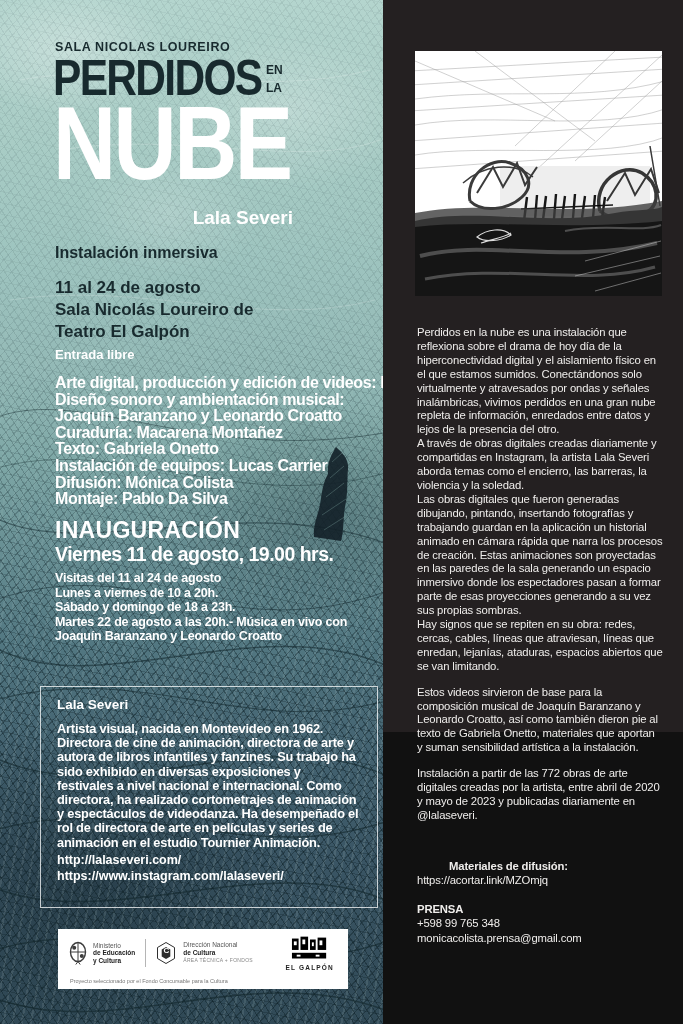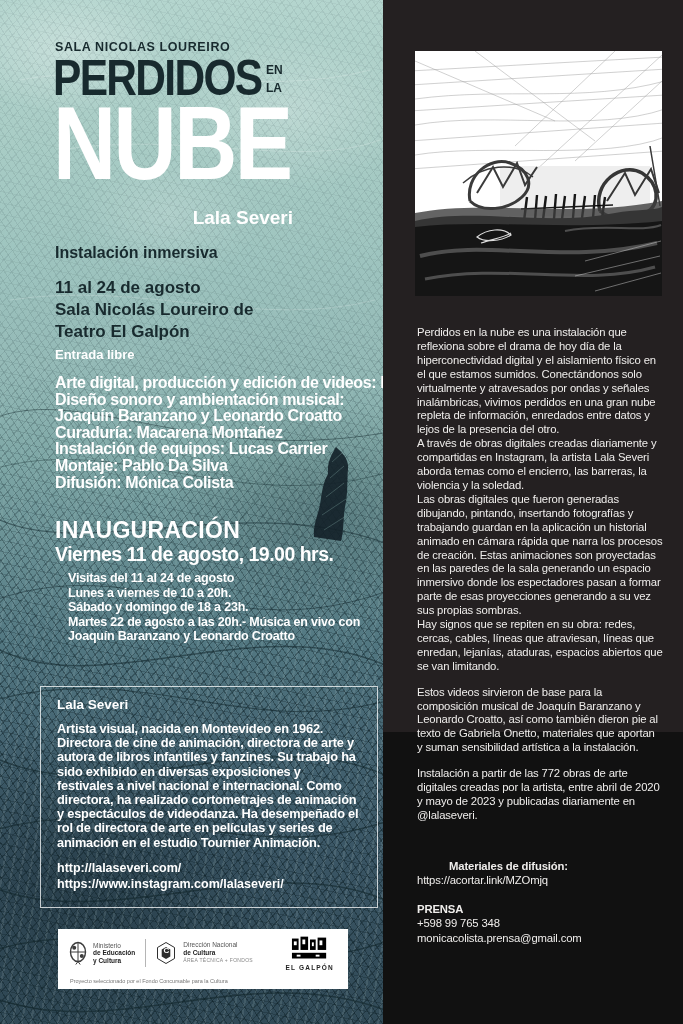--- a/index.html
+++ b/index.html
@@ -40,29 +40,29 @@
   .title-nube{left:53px;top:94px;font-size:104px;font-weight:bold;line-height:.95;
     letter-spacing:-3px;transform:scaleX(.84);transform-origin:0 0;white-space:nowrap;}
   .artist{left:55px;top:207px;width:238px;text-align:right;font-size:19px;font-weight:bold;}
   .subtitle{left:55px;top:244px;font-size:16px;font-weight:bold;}
   .dates{left:55px;top:277px;font-size:17px;font-weight:bold;line-height:22px;}
   .admission{left:55px;top:347px;font-size:13px;font-weight:bold;}
   .credits{left:55px;top:375px;font-size:16px;font-weight:bold;line-height:16.6px;
     letter-spacing:-.35px;white-space:nowrap;}
   .inaug{left:55px;top:517px;font-size:23px;font-weight:bold;letter-spacing:.3px;}
   .inaug-date{left:55px;top:543px;font-size:19.5px;font-weight:bold;letter-spacing:-.5px;white-space:nowrap;}
-  .visits{left:68px;top:571px;font-size:12.5px;font-weight:bold;line-height:14.5px;
+  .visits{left:55px;top:571px;font-size:12.5px;font-weight:bold;line-height:14.5px;
     letter-spacing:-.2px;white-space:nowrap;}
 
   .bio-box{left:40px;top:686px;width:338px;height:222px;box-sizing:border-box;
     border:1px solid rgba(255,255,255,.75);padding:10px 16px;}
   .bio-name{font-size:13.5px;font-weight:bold;}
   .bio-text{margin-top:10px;width:302px;font-size:12.8px;font-weight:bold;
     line-height:14.2px;letter-spacing:-.2px;}
-  .bio-links{margin-top:10px;font-size:12.5px;font-weight:bold;line-height:16.5px;}
+  .bio-links{margin-top:2px;font-size:12.5px;font-weight:bold;line-height:16.5px;}
   .bio-links div{color:#fff;}
 
   .logos-box{left:58px;top:929px;width:290px;height:60px;background:#fff;box-sizing:border-box;
     padding:6px 10px 4px 10px;}
   .logos-row{display:flex;align-items:center;height:36px;}
   .mec-text,.dnc-text{margin-left:5px;font-size:6.5px;line-height:7.6px;color:#222;}
   .mec-text .lt,.dnc-text .lt{font-weight:normal;color:#555;}
   .mec-text .bd,.dnc-text .bd{font-weight:bold;}
   .dnc-sub{font-size:5px;color:#888;letter-spacing:.3px;margin-top:1px;}
   .vdiv{width:1px;height:28px;background:#b5b5b5;margin:0 8px 0 10px;}
@@ -148,23 +148,24 @@
       <div>Teatro El Galpón</div>
     </div>
 
     <div class="abs admission wht">Entrada libre</div>
 
     <div class="abs credits wht">
       <div>Arte digital, producción y edición de videos: Lala Severi</div>
       <div>Diseño sonoro y ambientación musical:</div>
       <div>Joaquín Baranzano y Leonardo Croatto</div>
       <div>Curaduría: Macarena Montañez</div>
+      <div>Texto: Gabriela Onetto</div>
       <div>Instalación de equipos: Lucas Carrier</div>
+      <div>Difusión: Mónica Colista</div>
       <div>Montaje: Pablo Da Silva</div>
-      <div>Difusión: Mónica Colista</div>
     </div>
 
     <div class="abs inaug wht">INAUGURACIÓN</div>
     <div class="abs inaug-date wht">Viernes 11 de agosto, 19.00 hrs.</div>
 
     <div class="abs visits wht">
       <div>Visitas del  11 al 24 de agosto</div>
       <div>Lunes a viernes de 10 a 20h.</div>
       <div>Sábado y domingo de 18 a 23h.</div>
       <div>Martes 22 de agosto a las 20h.- Música en vivo con</div>

